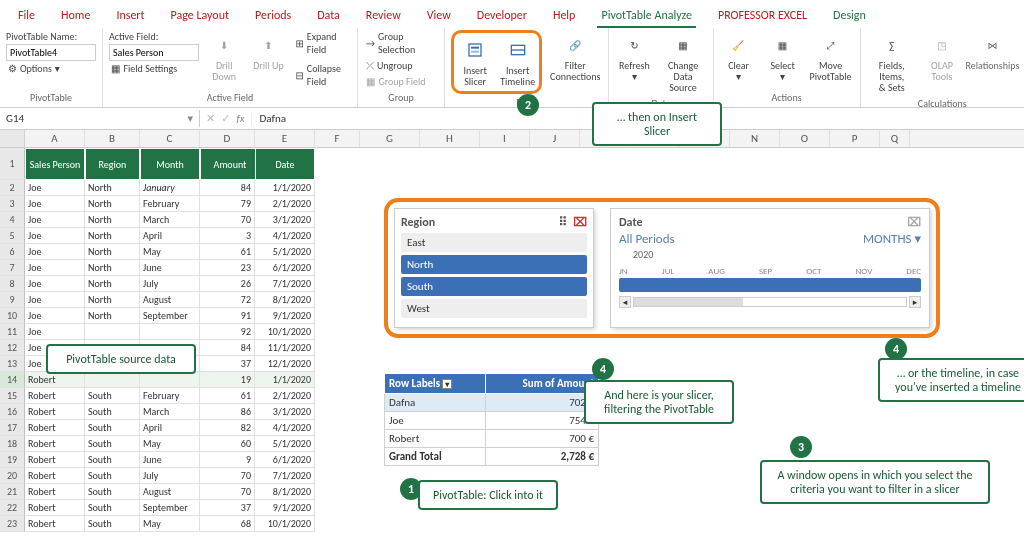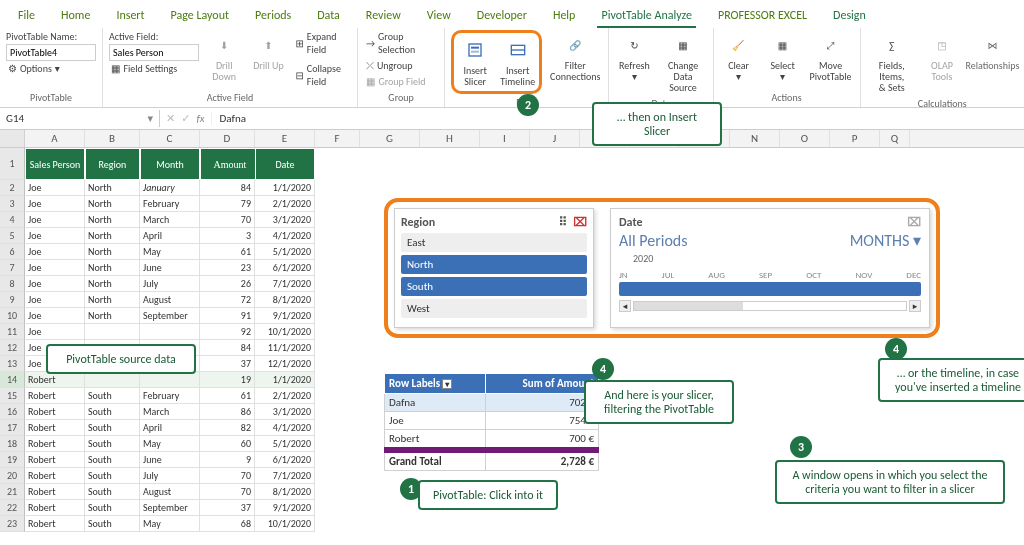--- a/index.html
+++ b/index.html
@@ -1,40 +1,40 @@
 <!DOCTYPE html>
 <html><head>
 <meta charset="utf-8">
 <style>
   * { box-sizing: border-box; margin: 0; padding: 0; font-family: "Segoe UI", Calibri, sans-serif; }
   body { background: #fff; font-size: 11px; color: #333; width: 1024px; height: 545px; overflow: hidden; }
 
   
   .tabs { display: flex; gap: 18px; padding: 4px 14px 0 14px; font-size: 12px; }
-  .tab { padding: 4px 4px; cursor: pointer; color: #4d7c0f; }
+  .tab { padding: 4px 4px; cursor: pointer; color: #b91c1c; }
   .tab.green { color: #217346; }
   .tab.active { color: #217346; border-bottom: 2px solid #217346; }
 
   
   .ribbon { display: flex; border-bottom: 1px solid #d0d0d0; background: #fff; height: 80px; }
   .group { display: flex; flex-direction: column; border-right: 1px solid #e0e0e0; padding: 2px 6px 0 6px; position: relative; }
   .group-body { display: flex; gap: 6px; flex: 1; align-items: flex-start; }
   .group-label { text-align: center; font-size: 10px; color: #666; padding: 2px 0 3px; }
   .stack { display: flex; flex-direction: column; gap: 1px; }
   .lbl { font-size: 10px; color: #444; }
   .txt-input { font-size: 10px; border: 1px solid #ccc; padding: 1px 3px; width: 90px; background: #fff; }
   .small-btn { display: flex; align-items: center; gap: 3px; font-size: 10px; color: #444; padding: 0 2px; cursor: pointer; }
   .big-btn { display: flex; flex-direction: column; align-items: center; justify-content: flex-start; gap: 2px; padding: 2px; font-size: 10px; color: #444; cursor: pointer; min-width: 38px; }
   .big-btn .ico { width: 28px; height: 26px; display: flex; align-items: center; justify-content: center; }
   .big-btn .txt { text-align: center; line-height: 1.1; }
   .highlight-orange { border: 3px solid #ef7f1a; border-radius: 10px; padding: 2px; }
 
   
   .fbar { display: flex; align-items: center; border-bottom: 1px solid #ccc; background: #fff; font-size: 11px; height: 22px; }
-  .namebox { width: 160px; border-right: 1px solid #ccc; padding: 2px 6px; display:flex; justify-content:space-between; align-items:center;}
+  .namebox { width: 200px; border-right: 1px solid #ccc; padding: 2px 6px; display:flex; justify-content:space-between; align-items:center;}
   .fx-ctrls { display:flex; gap:6px; color:#888; padding:0 6px; align-items:center; border-right:1px solid #eee;}
   .fx-val { padding: 2px 8px; flex:1; }
 
   
   .colhdr { display: flex; background: #f3f3f3; border-bottom: 1px solid #ccc; height: 18px; }
   .colhdr .rowhead { width: 25px; border-right: 1px solid #d0d0d0; background: #e8e8e8; }
   .colhdr .ch { flex: none; text-align: center; font-size: 11px; color: #555; border-right: 1px solid #e0e0e0; line-height: 18px;}
 
   
   .sheet { position: relative; display: flex; height: 402px; }
@@ -52,35 +52,35 @@
 
   
   .overlay { position: absolute; left: 330px; top: 0; right: 0; bottom: 0; }
   .card-group { position:absolute; left: 54px; top: 50px; display:flex; gap:16px; padding: 6px; border: 4px solid #ef7f1a; border-radius: 14px; }
   .slicer { width: 200px; border: 1px solid #ccc; background:#fff; padding: 6px; box-shadow: 2px 2px 4px rgba(0,0,0,0.15);}
   .slicer-hdr { display:flex; justify-content:space-between; font-size:12px; font-weight:bold; color:#555; margin-bottom:4px;}
   .slicer-item { background:#eee; border-radius:2px; padding:3px 6px; margin-bottom:3px; font-size:11px; cursor:pointer;}
   .slicer-item.sel { background:#3b6fb6; color:#fff; }
   .timeline { width: 320px; border: 1px solid #ccc; background:#fff; padding: 6px 8px; box-shadow: 2px 2px 4px rgba(0,0,0,0.15);}
   .tl-hdr { display:flex; justify-content:space-between; font-size:12px; font-weight:bold; color:#555;}
-  .tl-sub { display:flex; justify-content:space-between; font-size:16px; color:#5b7fb0; margin:2px 0;}
+  .tl-sub { display:flex; justify-content:space-between; font-size:13px; color:#5b7fb0; margin:2px 0;}
   .tl-scale { display:flex; justify-content:space-between; font-size:9px; color:#888; margin:4px 0 2px;}
   .tl-bar { height:14px; background:#3b6fb6; border-radius:2px; margin:2px 0 4px;}
   .tl-scroll { display:flex; align-items:center; gap:2px; }
   .tl-scroll .sbtn { width:12px; height:12px; background:#eee; border:1px solid #ccc; font-size:9px; text-align:center; line-height:10px; color:#333;}
   .tl-scroll .strack { flex:1; height:10px; border:1px solid #ccc; position:relative; }
   .tl-scroll .sthumb { position:absolute; left:0; width:40%; top:0; bottom:0; background:#ddd; }
 
   .pvt { position:absolute; left: 54px; top: 225px; width: 215px; }
   .pvt table { border-collapse: collapse; width:100%; font-size:11px;}
   .pvt th { background:#3b6fb6; color:#fff; padding:3px 4px; text-align:left; border:1px solid #fff;}
   .pvt th.r {text-align:right;}
   .pvt td { border:1px solid #d0d0d0; padding:2px 4px; }
   .pvt td.r { text-align:right;}
-  .pvt .gt td { font-weight:bold; border-top:6px solid #701a75;}
+  .pvt .gt td { font-weight:bold; border-top:1px solid #701a75;}
   .pvt .sel td { background:#dfeaf7; }
   .dd { display:inline-block; width:10px; height:10px; background:#fff; border:1px solid #888; font-size:8px; text-align:center; line-height:9px; color:#333; margin-left:2px; }
 
   .callout { position:absolute; background:#fff; border: 2px solid #217346; border-radius:4px; padding: 6px 10px; font-size:12px; color:#1a5a34; text-align:center; }
   .badge { width:22px; height:22px; border-radius:50%; background:#217346; color:#fff; font-weight:bold; display:flex; align-items:center; justify-content:center; font-size:12px; position:absolute;}
   .callout-left { position:absolute; background:#fff; border: 2px solid #217346; border-radius:4px; padding: 6px 10px; font-size:12px; color:#1a5a34; text-align:center; z-index:5;}
 
   svg.ico-s { width:16px; height:16px; }
 </style>
 </head>
@@ -395,21 +395,21 @@
           <div class="cell" style="width: 60px;">March</div>
           <div class="cell" style="width: 60px;">April</div>
           <div class="cell" style="width: 60px;">May</div>
           <div class="cell" style="width: 60px;">June</div>
           <div class="cell" style="width: 60px;">July</div>
           <div class="cell" style="width: 60px;">August</div>
           <div class="cell" style="width: 60px;">September</div>
           <div class="cell" style="width: 60px;">May</div>
         </div>
         <div class="dcol" style="width: 55px;">
-          <div class="hdr-cell tall" style="width: 60px; font-family: Liberation Serif, serif;">Amount</div>
+          <div class="hdr-cell tall" style="width: 60px;">Amount</div>
           <div class="cell r" style="width: 55px;">84</div>
           <div class="cell r" style="width: 55px;">79</div>
           <div class="cell r" style="width: 55px;">70</div>
           <div class="cell r" style="width: 55px;">3</div>
           <div class="cell r" style="width: 55px;">61</div>
           <div class="cell r" style="width: 55px;">23</div>
           <div class="cell r" style="width: 55px;">26</div>
           <div class="cell r" style="width: 55px;">72</div>
           <div class="cell r" style="width: 55px;">91</div>
           <div class="cell r" style="width: 55px;">92</div>
@@ -540,15 +540,15 @@
     <div class="badge" style="left:70px; top:330px;">1</div>
     <div class="callout" style="left:88px; top:332px; width:140px;">PivotTable: Click into it</div>
 
     <div class="badge" style="left:262px; top:210px;">4</div>
     <div class="callout" style="left:254px; top:232px; width:150px;">And here is your slicer, filtering the PivotTable</div>
 
     <div class="badge" style="left:555px; top:190px;">4</div>
     <div class="callout" style="left:548px; top:210px; width:160px;">… or the timeline, in case you've inserted a timeline</div>
 
     <div class="badge" style="left:460px; top:288px;">3</div>
-    <div class="callout" style="left:445px; top:312px; width:230px;">A window opens in which you select the criteria you want to filter in a slicer</div>
+    <div class="callout" style="left:430px; top:312px; width:230px;">A window opens in which you select the criteria you want to filter in a slicer</div>
   </div>
 </div>
 
 </body></html>

